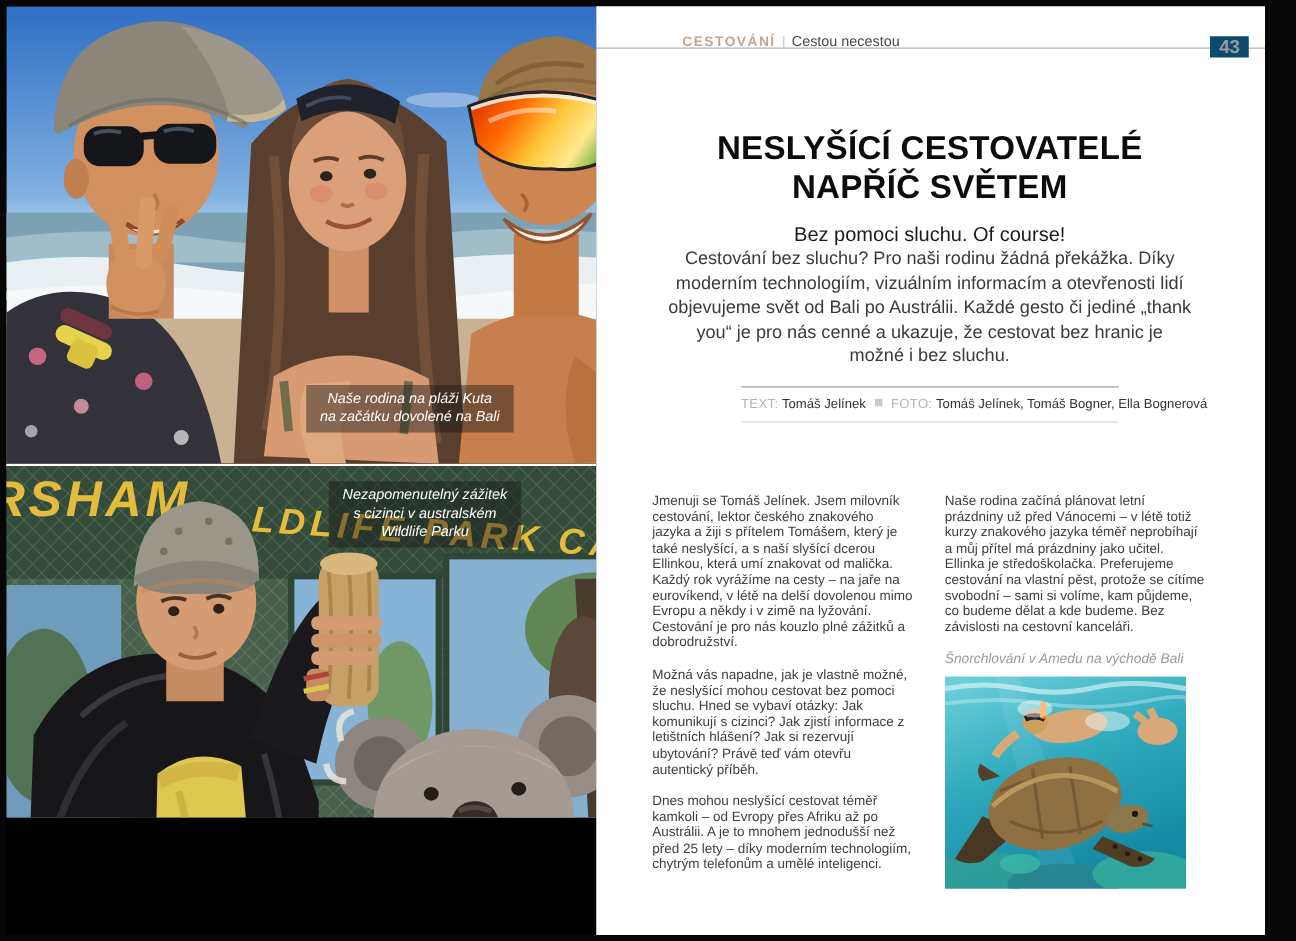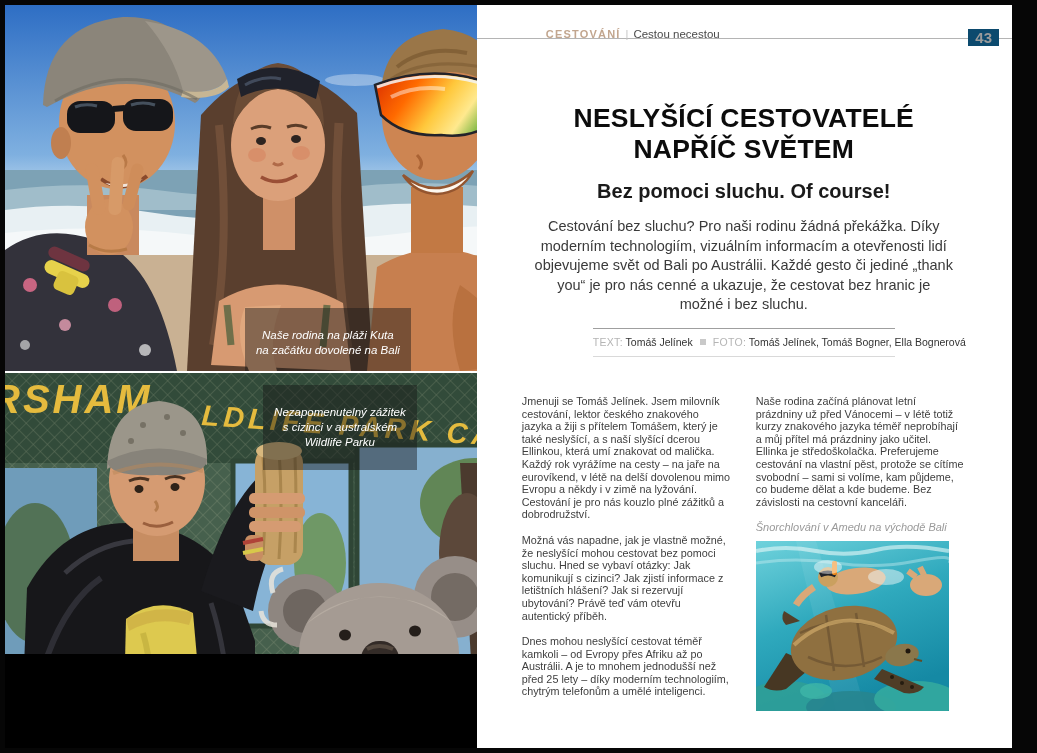--- a/index.html
+++ b/index.html
@@ -9,38 +9,38 @@
 
   
   .photo-col{width:513px;height:743px;display:flex;flex-direction:column;background:#000;}
   .photo{position:relative;overflow:hidden;}
   .photo1{height:366px;}
   .photo-gap{height:2px;background:#fff;}
   .photo2{height:281px;}
   .photo svg{position:absolute;left:0;top:0;display:block;}
 
   .photo-cap{position:absolute;background:var(--photo_caption_bg);color:var(--photo_caption_text);
-             font-style:italic;font-size:11.5px;line-height:15px;padding:20px 11px;text-align:center;margin-left:24px;}
+             font-style:italic;font-size:11.5px;line-height:15px;padding:4px 11px;text-align:center;margin-left:24px;}
   .cap-beach{top:303px;right:66px;}
   .cap-koala{top:12px;right:60px;text-align:center;}
 
   
   .page{width:582px;height:743px;background:#fff;position:relative;color:var(--body_text);}
   .hdr-rule{position:absolute;left:0;right:0;top:33px;height:1px;background:var(--rule_mid);}
   .hdr-text{position:absolute;left:69px;top:23px;font-size:11px;white-space:nowrap;}
   .hdr-section{color:var(--accent_tan);font-weight:bold;letter-spacing:1.2px;}
   .hdr-sep{color:#c6c6c6;padding:0 5px;}
   .hdr-sub{color:var(--header_sub);font-size:11.5px;}
   .page-num{position:absolute;right:13px;top:24px;background:#0c4a6e;padding:0 7px;
             font-size:15px;font-weight:bold;color:var(--page_number);z-index:2;}
 
   .centerwrap{position:absolute;left:45px;top:98px;width:444px;text-align:center;}
   .title{font-size:26.5px;line-height:31px;font-weight:bold;color:var(--title_color);letter-spacing:0.2px;}
-  .subtitle{margin-top:15px;font-size:20px;font-weight:bold;color:#1a1a1a;}
-  .lead{margin-top:14px;padding:0 12px;font-size:14.5px;line-height:19.5px;color:#3a3a3a;}
+  .subtitle{margin-top:15px;font-size:16px;font-weight:normal;color:#1a1a1a;}
+  .lead{padding:0 12px;font-size:14.5px;line-height:19.5px;color:#3a3a3a;}
   .byline{margin:13px auto 0;width:302px;border-top:1px solid var(--rule_dark);
           border-bottom:1px solid var(--rule_light);padding:7px 0 8px;font-size:10.5px;white-space:nowrap;}
   .by-label{color:var(--byline_label);letter-spacing:0.3px;}
   .by-name{color:#333;}
   .by-sq{display:inline-block;width:6px;height:6px;background:#c9c9c9;margin:0 7px 1px 7px;vertical-align:middle;}
 
   .columns{position:absolute;left:45px;top:352px;width:444px;display:flex;gap:24px;margin-top:38px;}
   .col{width:210px;font-size:10.8px;line-height:12.6px;color:#3e3e3e;}
   .col p{margin:0 0 13px 0;}
   .inline-cap{margin:9px 0 7px 0;font-style:italic;font-size:11px;color:var(--caption_gray);}

